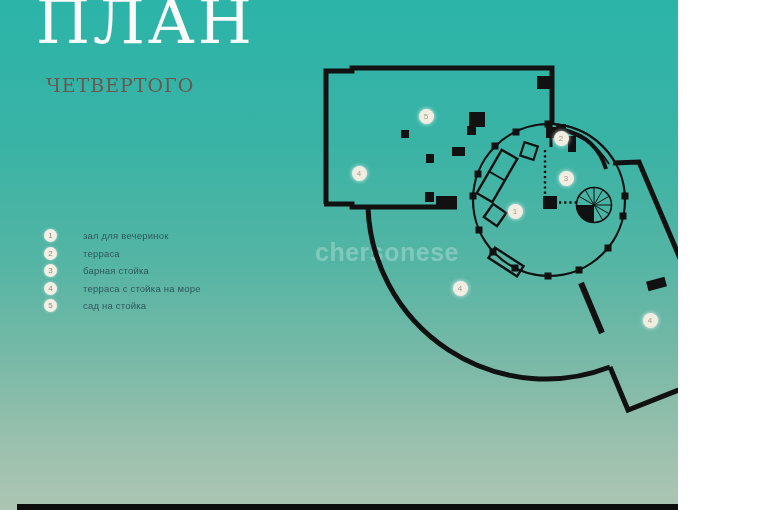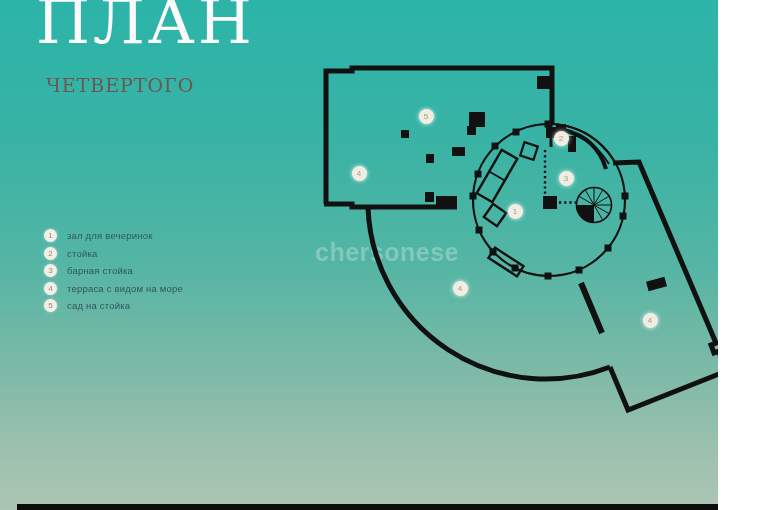--- a/index.html
+++ b/index.html
@@ -1,39 +1,38 @@
 <!DOCTYPE html>
 <html><head>
 <meta charset="utf-8">
 <style>
   html,body{margin:0;padding:0;}
   .page{
     position:relative; width:678px; height:510px; overflow:hidden;
     background:linear-gradient(180deg,#2cb4a9 0%,#39b3a5 28%,#55b5a4 52%,#7cb9a7 72%,#9cc1ae 88%,#adc5b3 100%);
     font-family:"Liberation Sans", sans-serif;
-    padding-left:40px;
   }
   .title-main{
     position:absolute; left:36px; top:-9px;
     font-family:"DejaVu Serif", serif; font-size:62px; line-height:62px;
     color:#fbfcfa; letter-spacing:3px; white-space:nowrap;
   }
   .title-sub{
     position:absolute; left:46px; top:72px;
     font-family:"DejaVu Serif", serif; font-size:19px; line-height:26px;
     color:#6d5751; letter-spacing:1px;
   }
   .legend{ position:absolute; left:44px; top:227px; }
   .legend-row{ display:flex; align-items:center; height:17.5px; }
   .legend-num{
     width:13px; height:13px; border-radius:50%; background:#f4efe4;
     color:#8f8c80; font-size:8px; line-height:13px; text-align:center;
     box-shadow:0 0 3px rgba(255,255,255,.55); flex:0 0 13px;
   }
-  .legend-label{ margin-left:10px; font-size:9.5px; color:#2f575c; letter-spacing:.2px; }
+  .legend-label{ margin-left:26px; font-size:9.5px; color:#2f575c; letter-spacing:.2px; }
   .watermark{
     position:absolute; left:315px; top:238px;
     font-size:25px; font-weight:bold; letter-spacing:.5px;
     color:rgba(255,255,255,.27);
   }
   .plan-svg{ position:absolute; left:0; top:0; }
   .marker{
     position:absolute; width:15px; height:15px; margin-left:-7.5px; margin-top:-7.5px;
     border-radius:50%; background:#f2ede1; color:#a39d8e;
     font-size:8px; line-height:15px; text-align:center;
@@ -53,29 +52,29 @@
     <div>ЧЕТВЕРТОГО</div>
   </div>
 
   <div class="legend">
     <div class="legend-row">
       <span class="legend-num">1</span>
       <span class="legend-label">зал для вечеринок</span>
     </div>
     <div class="legend-row">
       <span class="legend-num">2</span>
-      <span class="legend-label">стойка</span>
+      <span class="legend-label">терраса</span>
     </div>
     <div class="legend-row">
       <span class="legend-num">3</span>
       <span class="legend-label">барная стойка</span>
     </div>
     <div class="legend-row">
       <span class="legend-num">4</span>
-      <span class="legend-label">терраса с видом на море</span>
+      <span class="legend-label">терраса с стойка на море</span>
     </div>
     <div class="legend-row">
       <span class="legend-num">5</span>
       <span class="legend-label">сад на стойка</span>
     </div>
   </div>
 
   <div class="watermark">chersonese</div>
 
   <svg class="plan-svg" width="770" height="510" viewBox="0 0 770 510">

